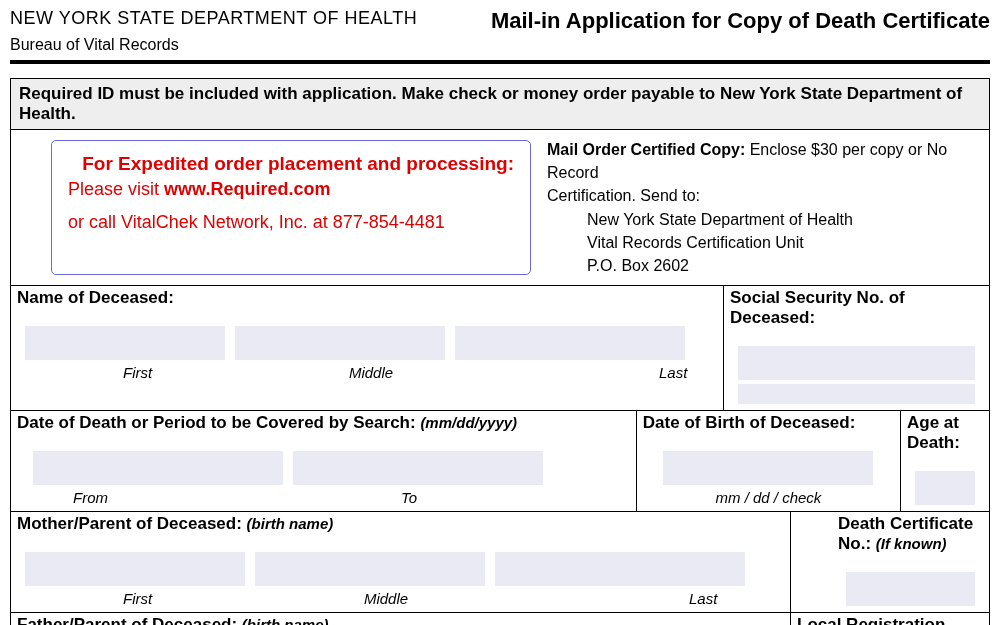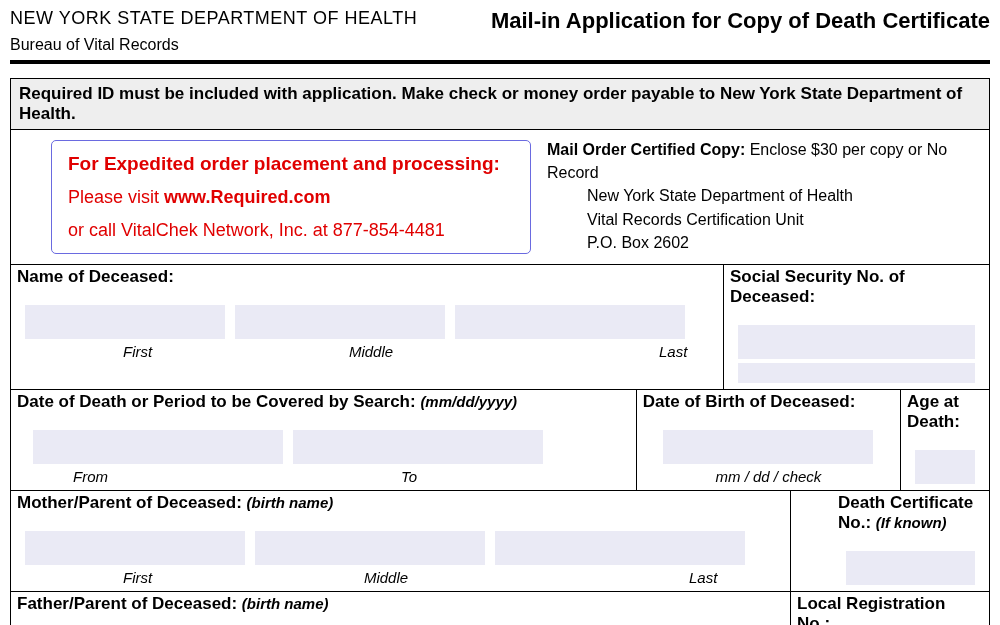--- a/index.html
+++ b/index.html
@@ -54,21 +54,22 @@
       border-radius: 5px;
       margin: 10px 12px 10px 40px;
       padding: 12px 16px;
       width: 480px;
       font-family: "Trebuchet MS", Arial, sans-serif;
     }
     .expedite-box .line1 {
       color: #e00000;
       font-weight: bold;
       font-size: 19px;
-      margin-bottom: 12px;
+      margin-bottom: 4px;
+      text-align: right;
     }
     .expedite-box .line2 {
       color: #e00000;
       font-size: 18px;
       margin-bottom: 12px;
     }
     .expedite-box .line2 .url {
       font-weight: bold;
     }
     .expedite-box .line3 {
@@ -177,20 +178,21 @@
     <div class="line1">For Expedited order placement and processing:</div>
     <div class="line2">
       <span>Please visit </span><span class="url">www.Required.com</span>
     </div>
     <div class="line3">or call VitalChek Network, Inc. at 877-854-4481</div>
   </div>
   <div class="mail-info">
     <div>
       <span class="bold">Mail Order Certified Copy:</span><span> Enclose $30 per copy or No Record</span>
     </div>
+    <div>Certification. Send to:</div>
     <div class="indent">New York State Department of Health</div>
     <div class="indent">Vital Records Certification Unit</div>
     <div class="indent">P.O. Box 2602</div>
   </div>
 </div>
 
 <div class="form-row">
   <div class="cell row1-name">
     <div class="cell-label">Name of Deceased:</div>
     <div class="input-area">

